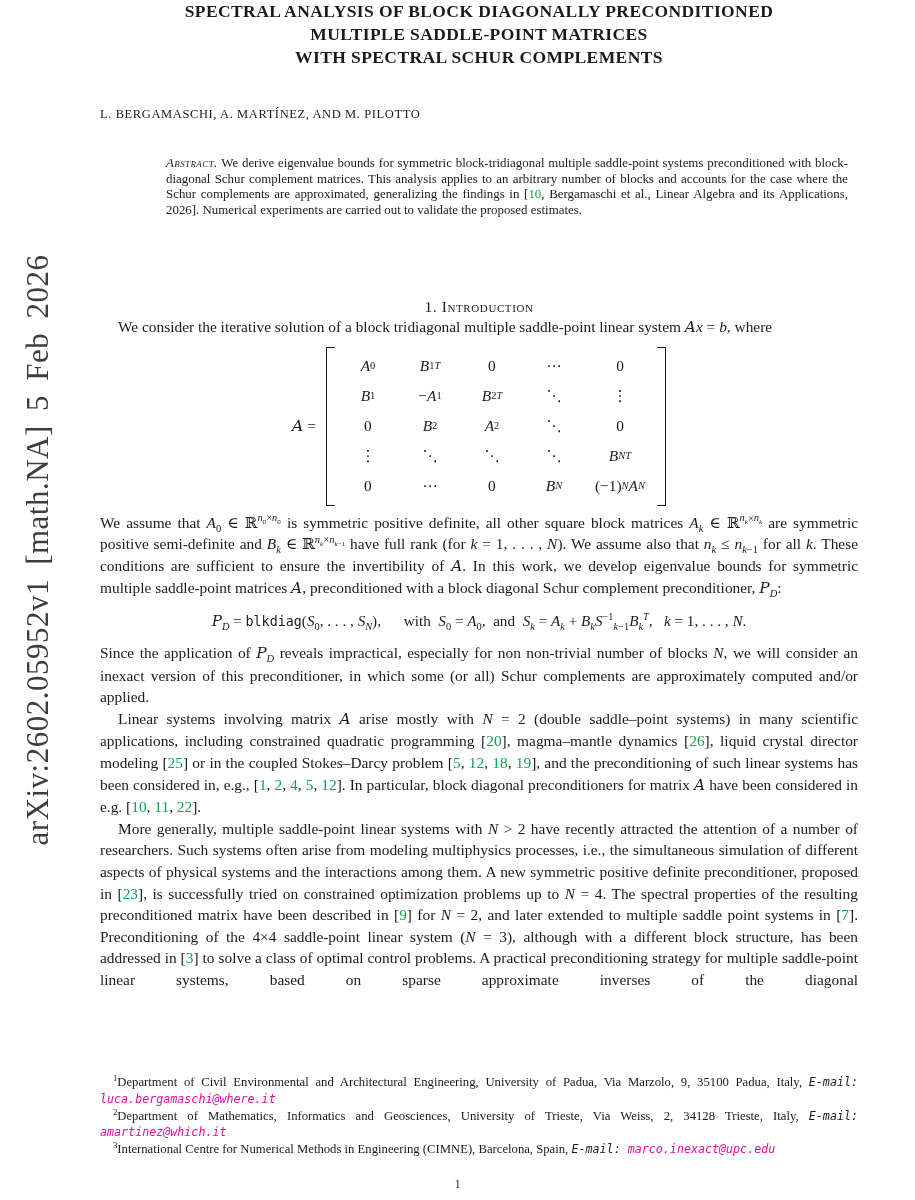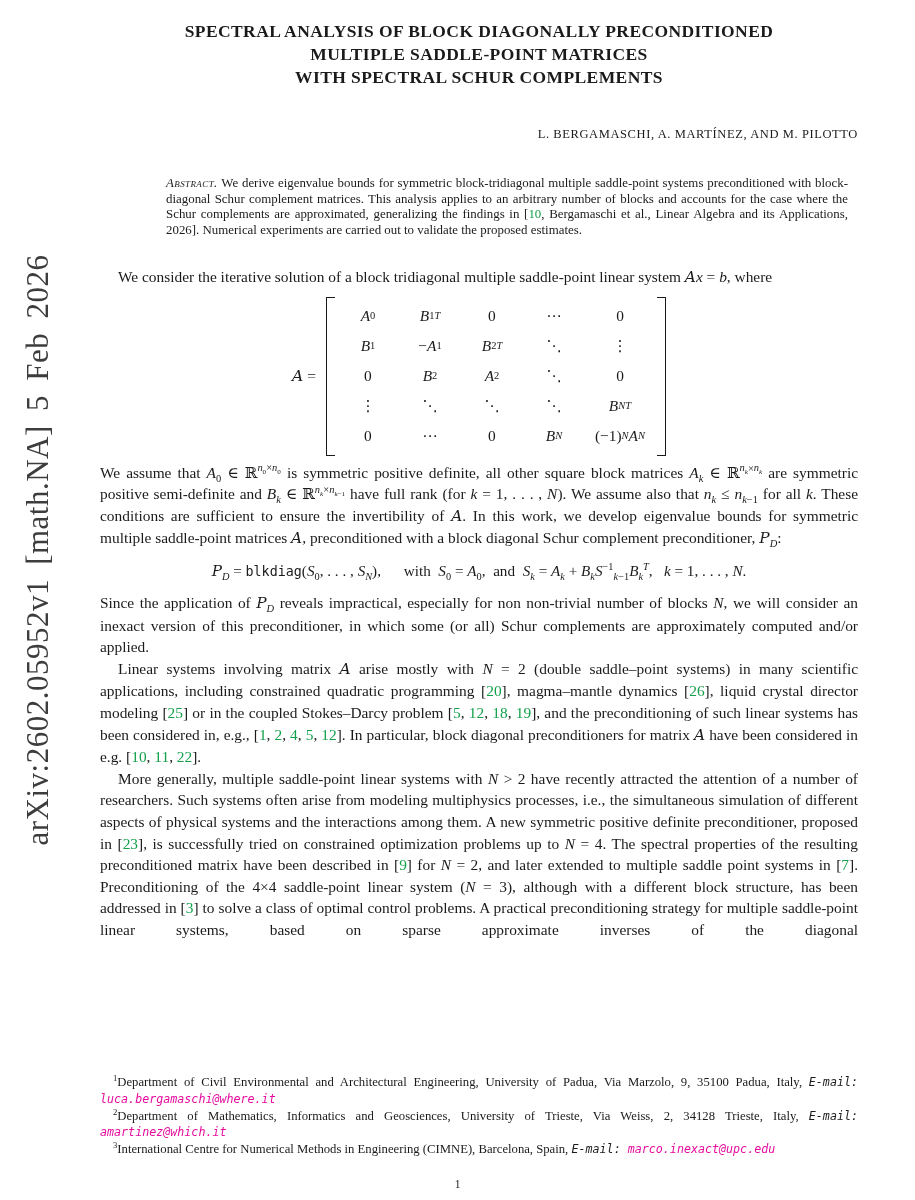--- a/index.html
+++ b/index.html
@@ -12,22 +12,22 @@
   .arxiv-stamp {
     position:absolute; top:905px; left:20px; width:710px;
     transform-origin:0 0; transform:rotate(-90deg);
     font-size:31px; color:#3d3d3d; text-align:center; white-space:nowrap;
     letter-spacing:0.5px; word-spacing:6px;
   }
   .page {
     position:absolute; left:100px; top:0; width:758px; min-height:1182px;
     display:flex; flex-direction:column;
   }
-  .title { text-align:center; font-weight:bold; font-size:17.5px; line-height:23px; padding-top:20px; letter-spacing:0.4px; }
-  .authors { text-align:right; font-size:12.5px; margin-top:38px; letter-spacing:0.6px; }
+  .title { text-align:center; font-weight:bold; font-size:17.5px; line-height:23px; padding-top:0; letter-spacing:0.4px; }
+  .authors { text-align:left; font-size:12.5px; margin-top:38px; letter-spacing:0.6px; }
   .abstract {
     margin:34px 10px 0 66px; font-size:12.9px; line-height:15.5px;
     text-align:justify; min-height:90px;
   }
   .abs-label { font-variant:small-caps; letter-spacing:0.4px;font-style:italic; }
   .section-heading { text-align:center; font-variant:small-caps; font-size:15.5px; margin-top:52px; letter-spacing:0.6px; }
   p.para { margin:0; font-size:15.4px; line-height:21.6px; text-align:justify; }
   p.para.indent { text-indent:18px; }
   p.para.first { }
   p.para.cont-last { text-align-last:justify; }
@@ -63,20 +63,21 @@
   <div class="title">
     <div>SPECTRAL ANALYSIS OF BLOCK DIAGONALLY PRECONDITIONED</div>
     <div>MULTIPLE SADDLE-POINT MATRICES</div>
     <div>WITH SPECTRAL SCHUR COMPLEMENTS</div>
   </div>
 
   <div class="authors">L. BERGAMASCHI, A. MARTÍNEZ, AND M. PILOTTO</div>
 
   <p class="abstract"><span class="abs-label">Abstract.</span> <span>We derive eigenvalue bounds for symmetric block-tridiagonal multiple saddle-point systems preconditioned with block-diagonal Schur complement matrices. This analysis applies to an arbitrary number of blocks and accounts for the case where the Schur complements are approximated, generalizing the findings in [<span class="cite">10</span>, Bergamaschi et al., Linear Algebra and its Applications, 2026]. Numerical experiments are carried out to validate the proposed estimates.</span></p>
 
+  <div class="section-heading">1. Introduction</div>
 
   <p class="para indent first">We consider the iterative solution of a block tridiagonal multiple saddle-point linear system <span class="cal">A</span><i>x</i> = <i>b</i>, where</p>
 
   <div class="eq-block">
     <span class="eq-lhs"><span class="cal">A</span> =</span>
     <span class="brk brk-l"></span>
     <div class="mtx-grid">
       <span class="mtx-cell">
           <i>A</i>
           <sub>0</sub>

